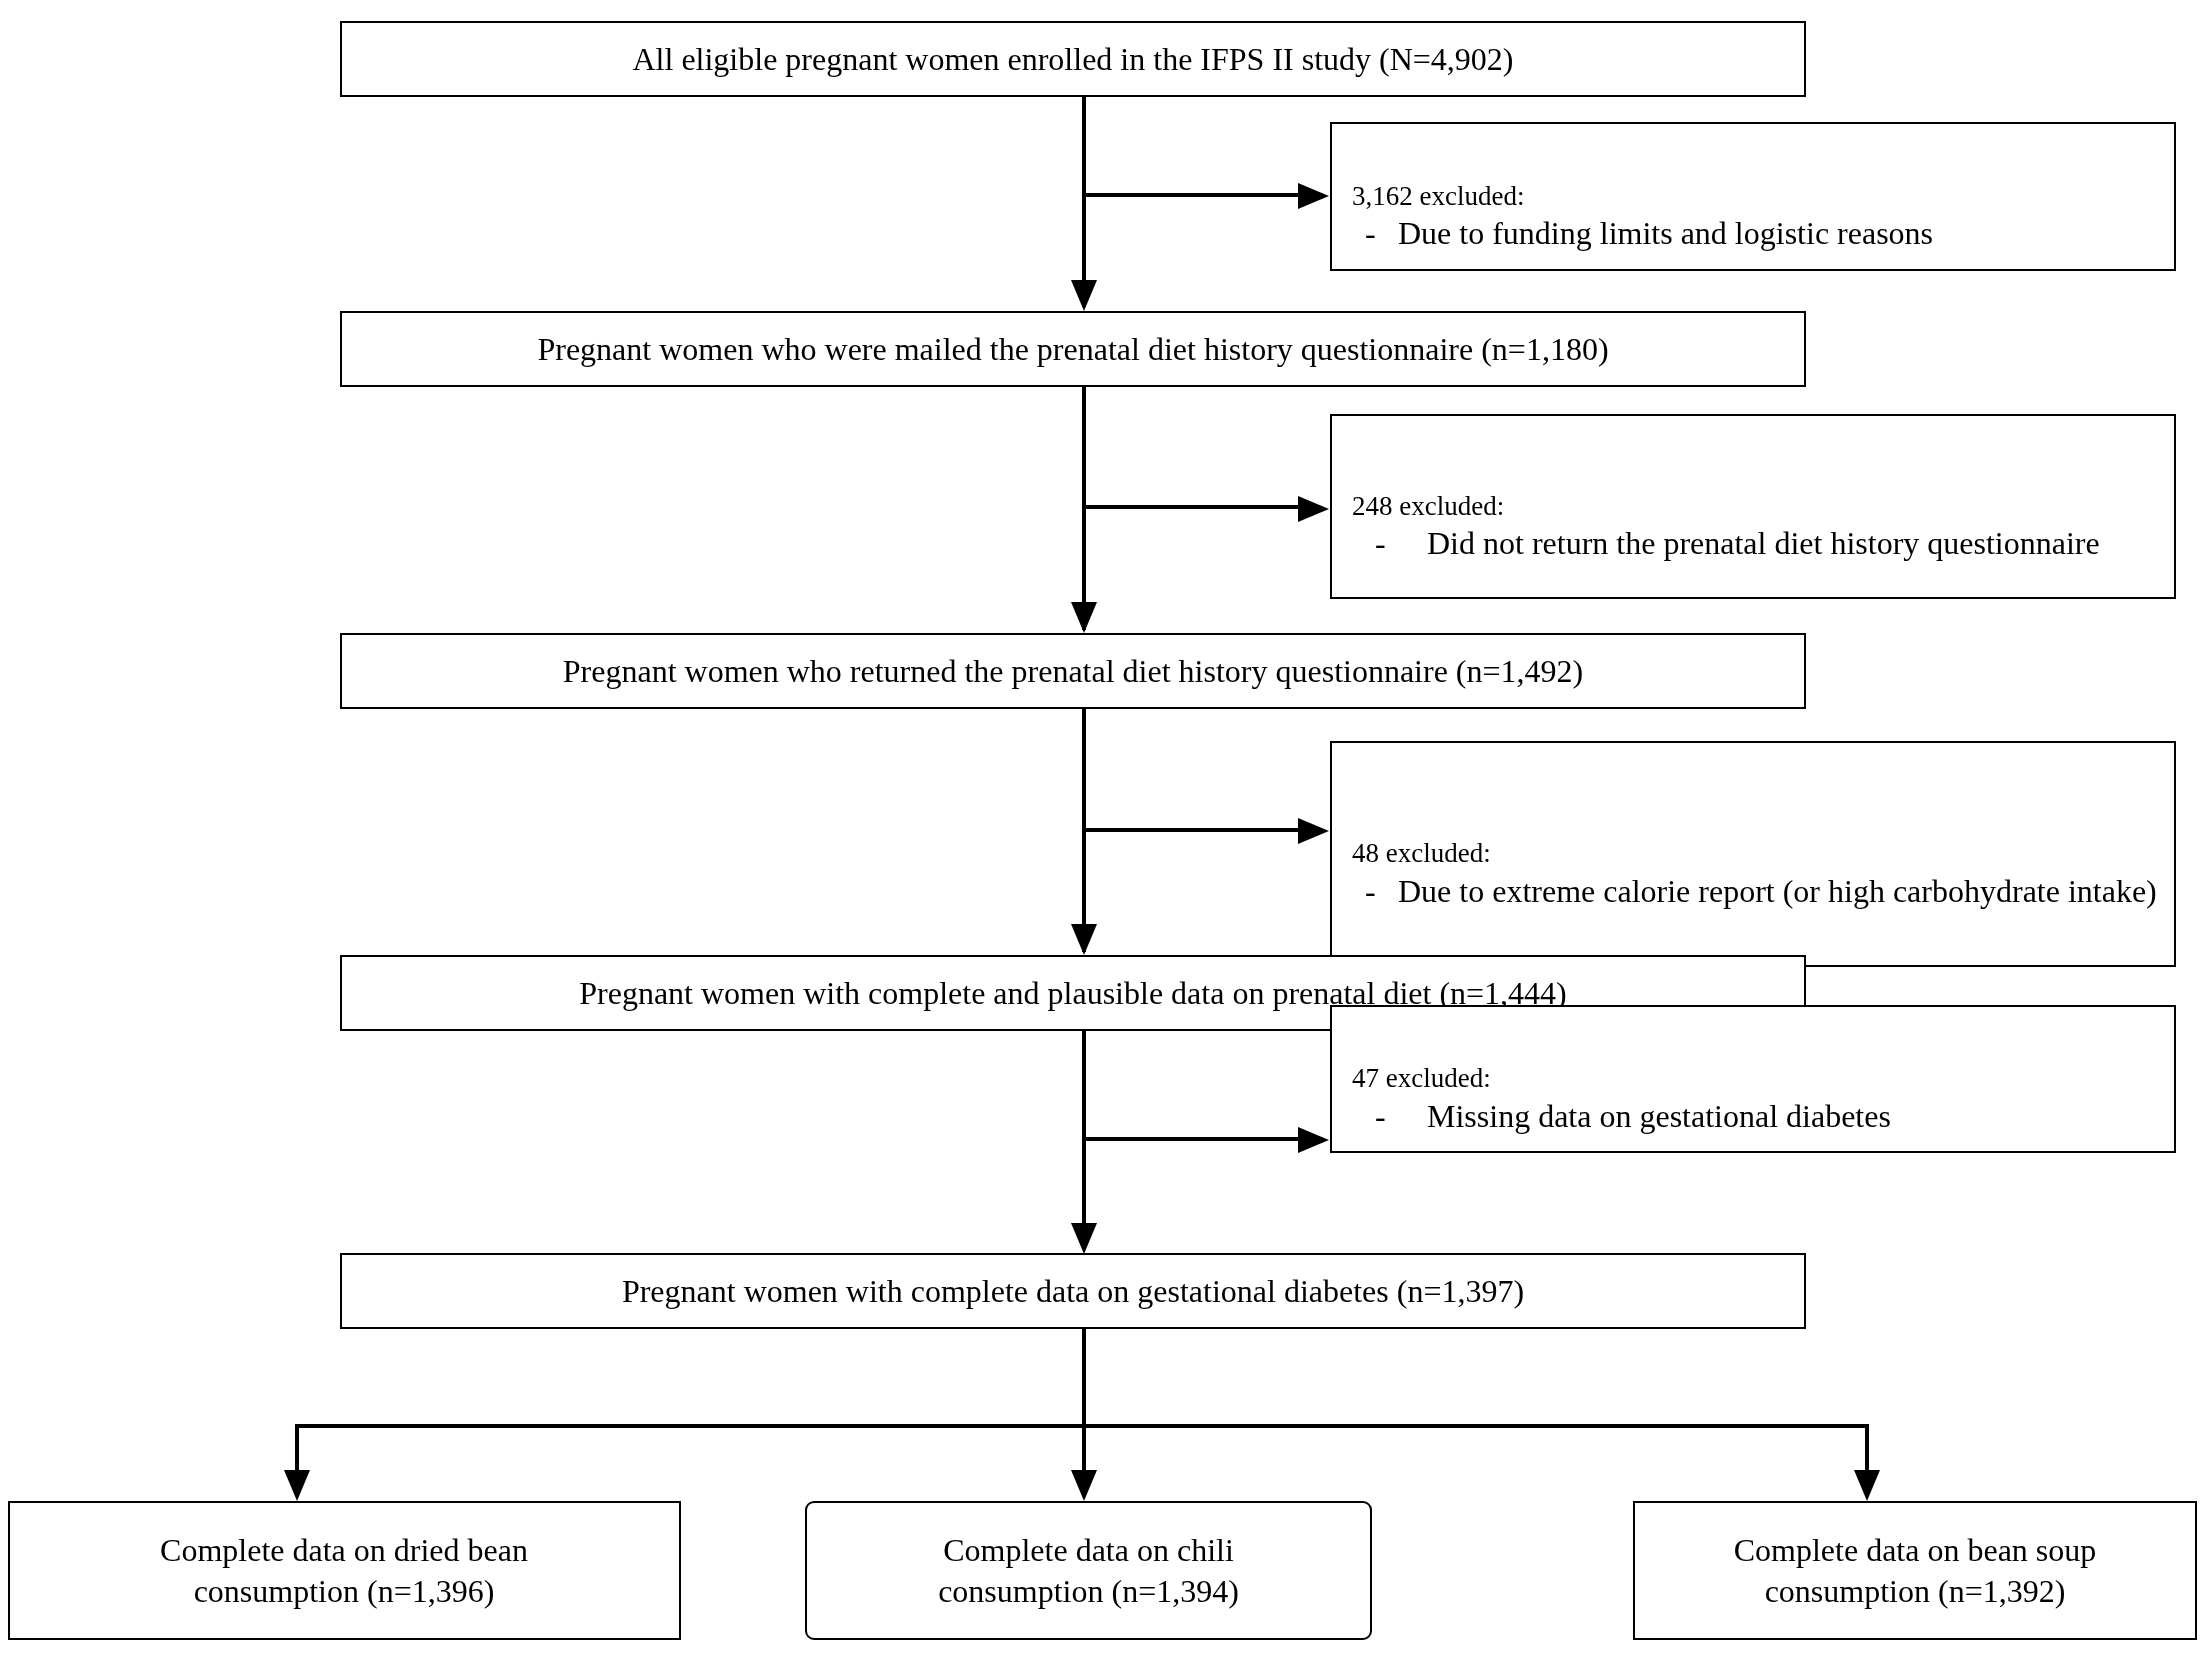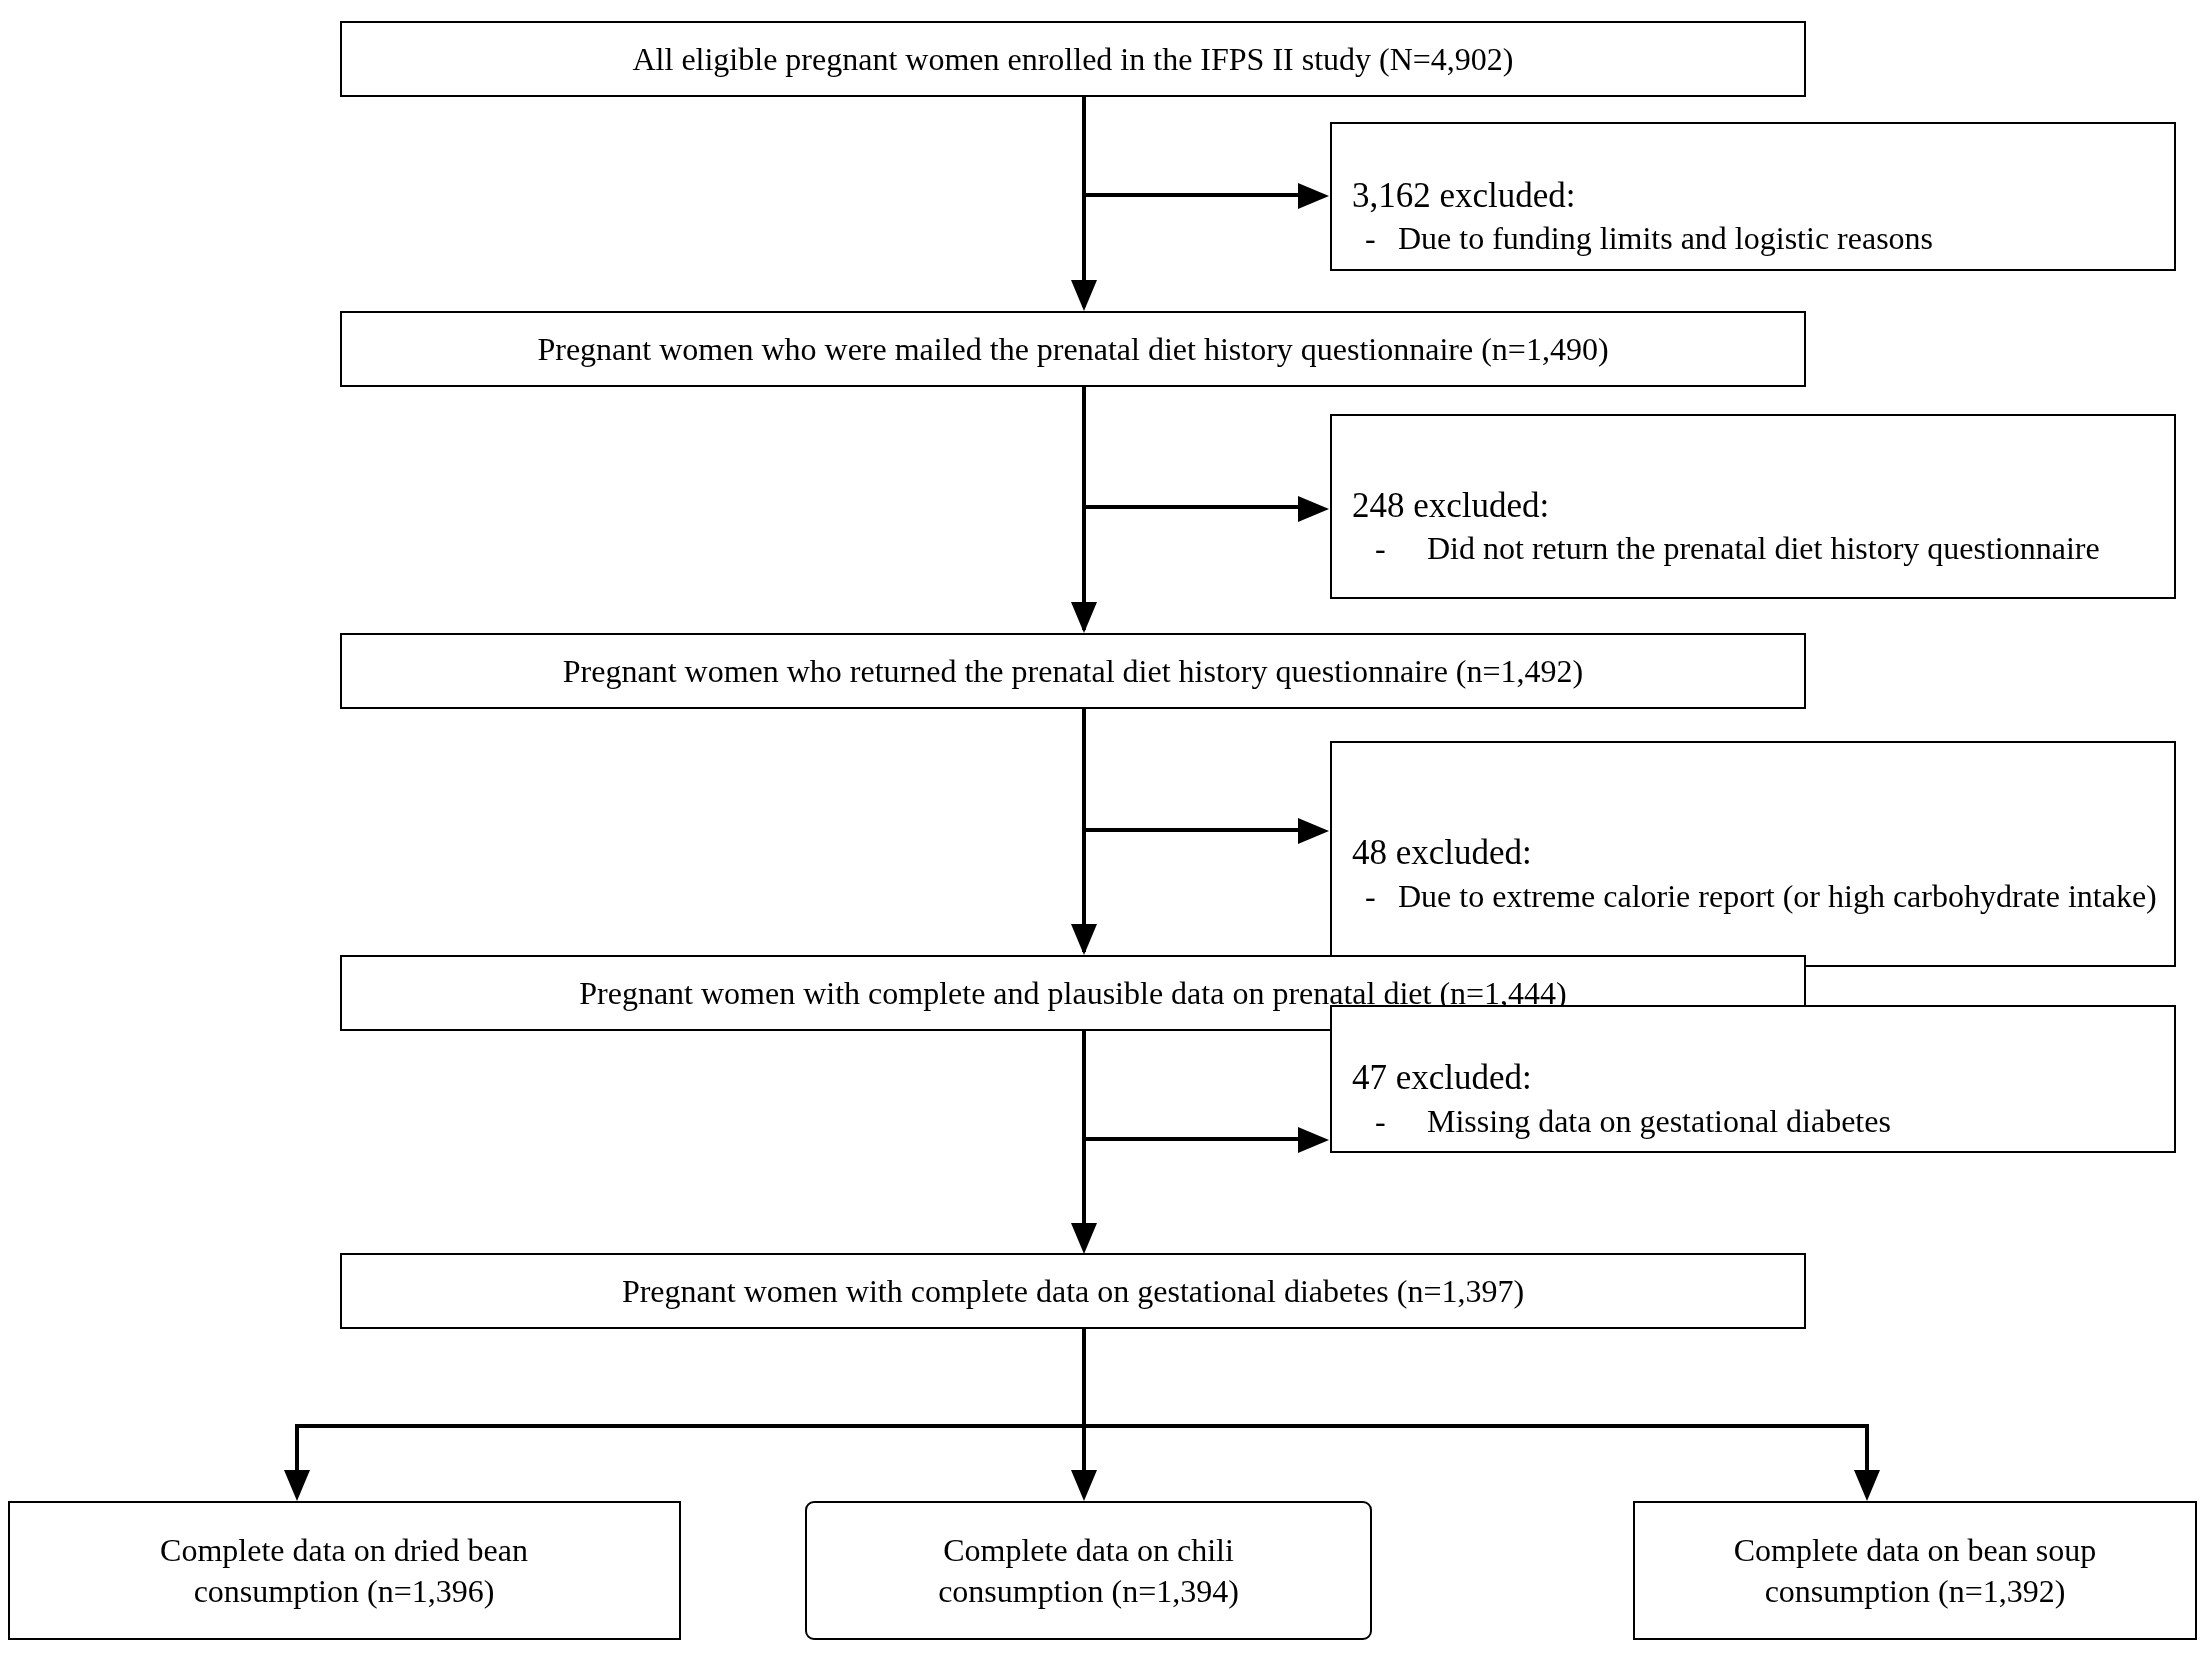--- a/index.html
+++ b/index.html
@@ -43,21 +43,21 @@
   .node-box.excluded {
     justify-content: flex-start;
     align-items: center;
   }
   .excl-body {
     padding: 0 17px 0 20px;
     width: 100%;
     box-sizing: border-box;
   }
   .excl-head {
-    font-size: 35px;
+    font-size: 27px;
     line-height: 1.22;
     text-align: left;
     margin-top: 40px;
   }
   .excl-list {
     margin: 2px 0 0 0;
     padding: 0;
     list-style: none;
   }
   .excl-item {
@@ -127,21 +127,21 @@
       <ul class="excl-list">
         <li class="excl-item indent-narrow">
           <span class="excl-bullet">-</span>
           <span class="excl-item-text">Due to funding limits and logistic reasons</span>
         </li>
       </ul>
     </div>
   </div>
 
   <div class="node-box main" style="left:340px; top:311px; width:1466px; height:76px;">
-    <div class="node-text">Pregnant women who were mailed the prenatal diet history questionnaire (n=1,490)</div>
+    <div class="node-text">Pregnant women who were mailed the prenatal diet history questionnaire (n=1,180)</div>
   </div>
 
   <div class="v-line" style="left:1082px; top:386px; height:244px;"></div>
   <div class="arrow-down" style="left:1071px; top:602px;"></div>
   <div class="h-line" style="left:1083px; top:505px; width:231px;"></div>
   <div class="arrow-right" style="left:1298px; top:496px;"></div>
 
   <div class="node-box excluded" style="left:1330px; top:414px; width:846px; height:185px;">
     <div class="excl-body">
       <div class="excl-head">248 excluded:</div>

